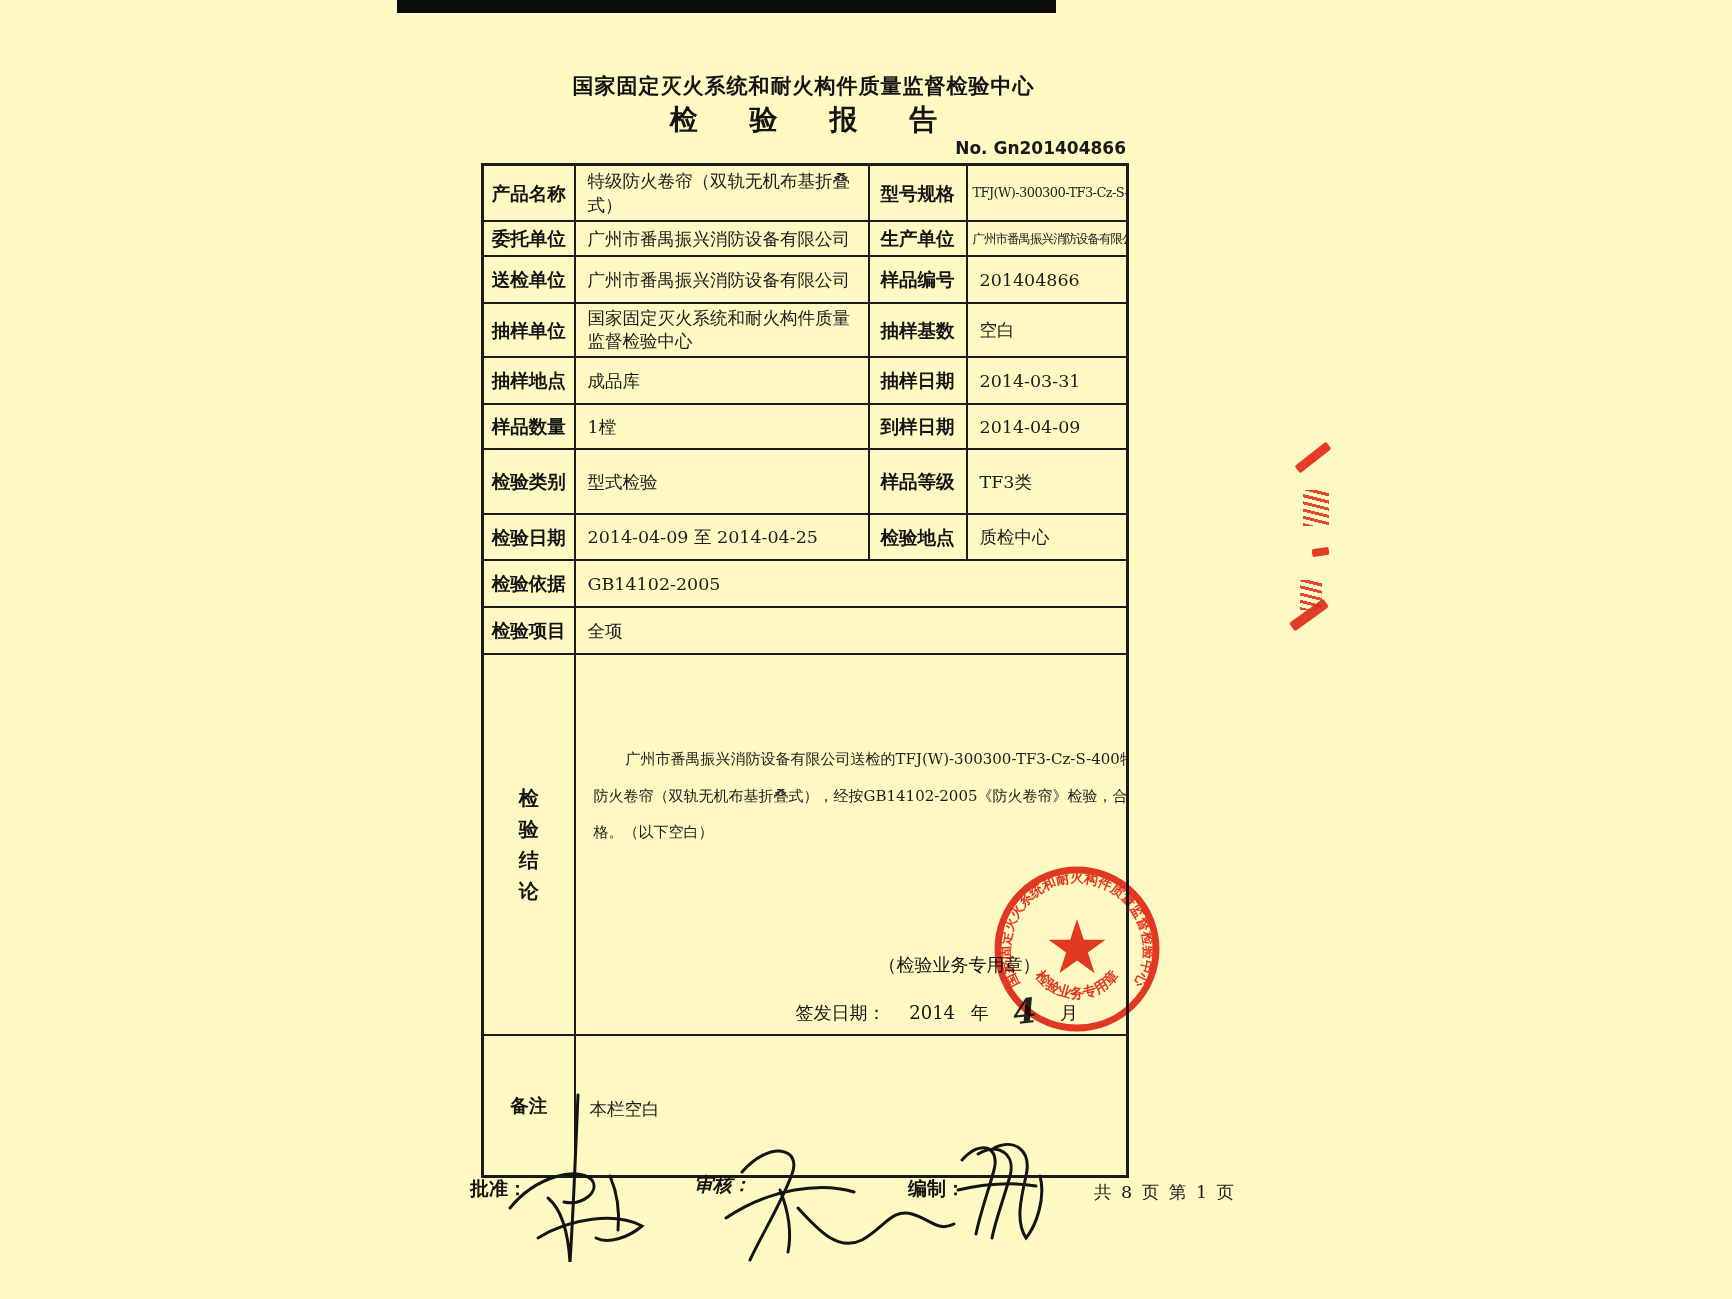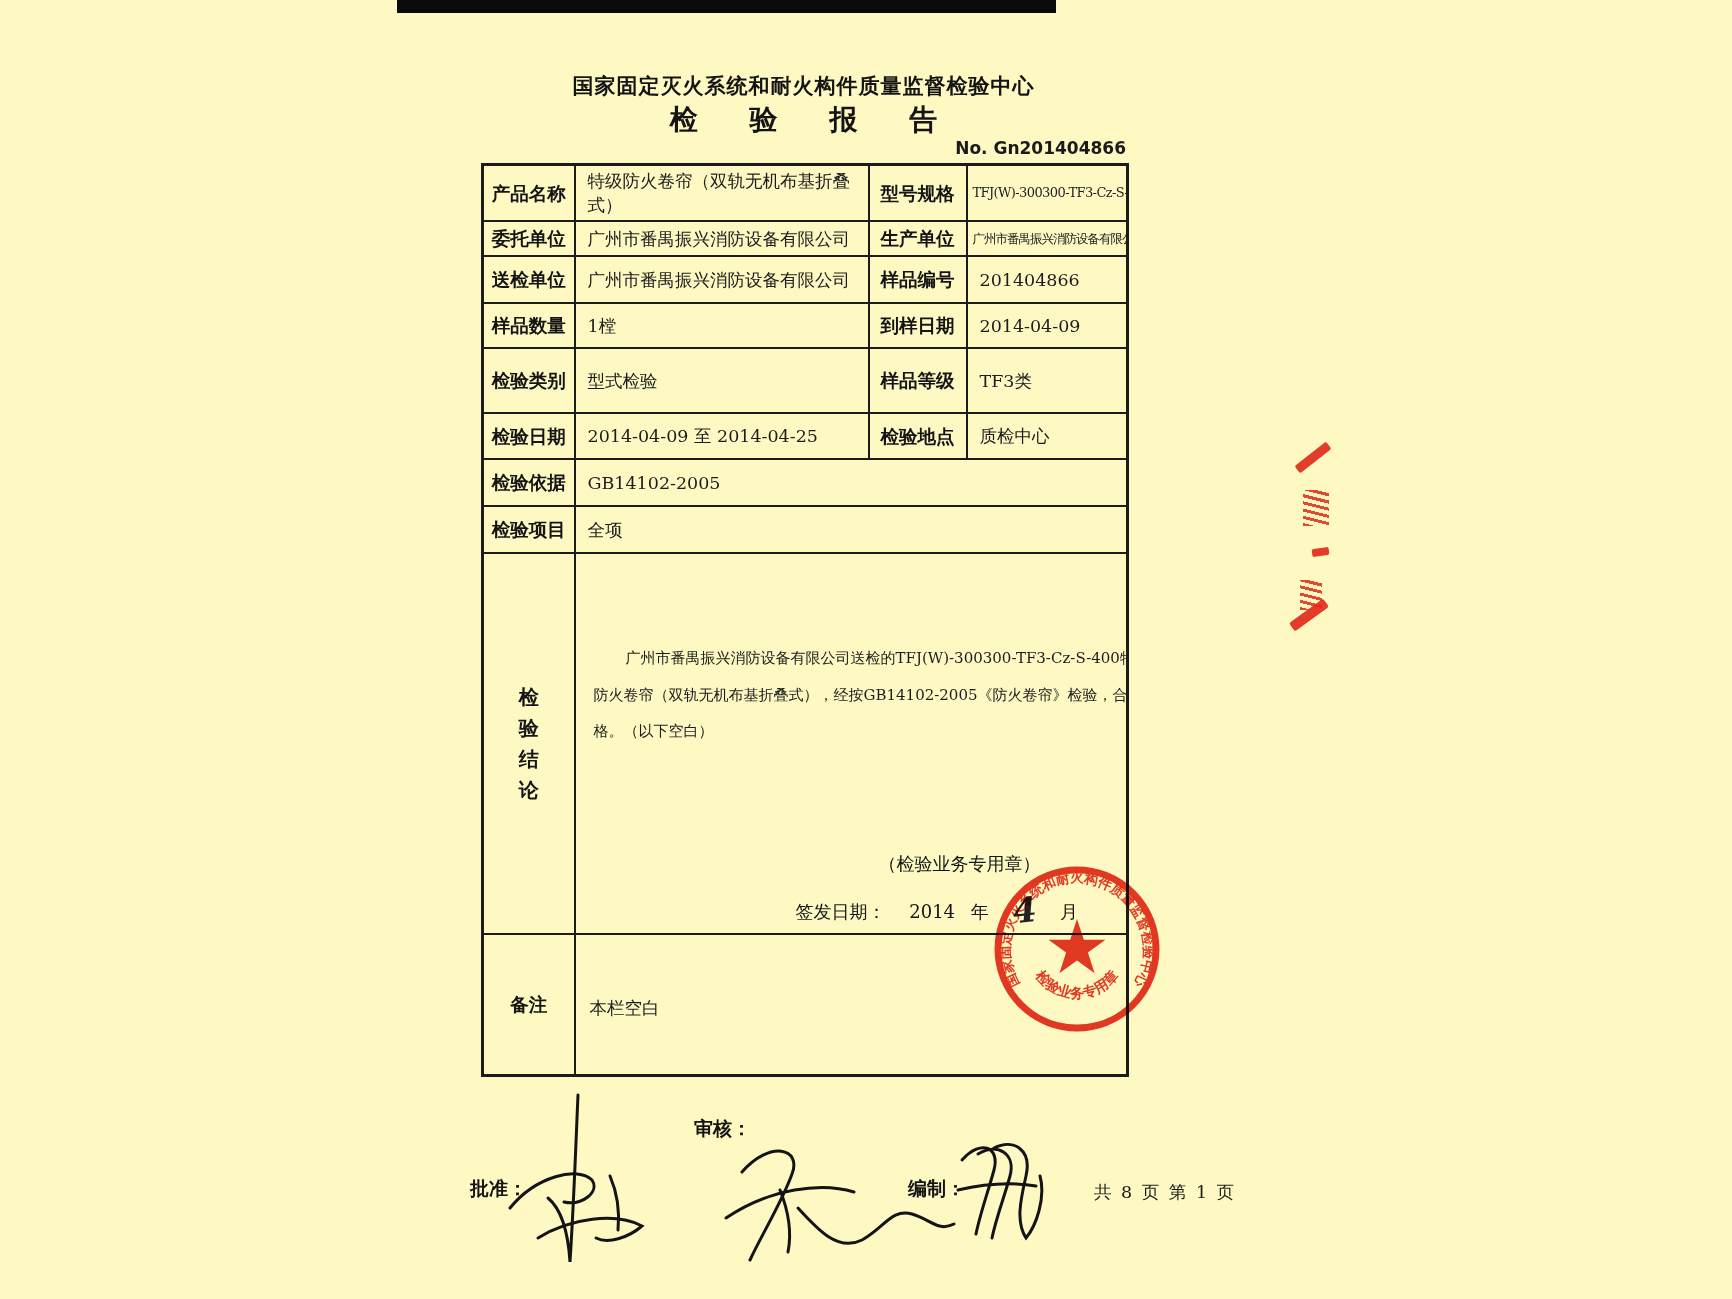--- a/index.html
+++ b/index.html
@@ -75,20 +75,32 @@
       <td class="lab">委托单位</td>
       <td class="val">广州市番禺振兴消防设备有限公司</td>
       <td class="lab">生产单位</td>
       <td class="val tight">广州市番禺振兴消防设备有限公司</td>
     </tr>
     <tr style="height:47px">
       <td class="lab">送检单位</td>
       <td class="val">广州市番禺振兴消防设备有限公司</td>
       <td class="lab">样品编号</td>
       <td class="val">201404866</td>
+    </tr>
+    <tr style="height:47px">
+      <td class="lab">抽样单位</td>
+      <td class="val" style="line-height:23px">国家固定灭火系统和耐火构件质量监督检验中心</td>
+      <td class="lab">抽样基数</td>
+      <td class="val">空白</td>
+    </tr>
+    <tr style="height:47px">
+      <td class="lab">抽样地点</td>
+      <td class="val">成品库</td>
+      <td class="lab">抽样日期</td>
+      <td class="val">2014-03-31</td>
     </tr>
     <tr style="height:45px">
       <td class="lab">样品数量</td>
       <td class="val">1樘</td>
       <td class="lab">到样日期</td>
       <td class="val">2014-04-09</td>
     </tr>
     <tr style="height:65px">
       <td class="lab">检验类别</td>
       <td class="val">型式检验</td>
@@ -153,21 +165,21 @@
     </text>
   </svg>
 
   <div class="abs redmark" style="left:1293px;top:453px;width:40px;height:9px;transform:rotate(-38deg);"></div>
   <div class="abs redscribble" style="left:1303px;top:490px;width:26px;height:36px;"></div>
   <div class="abs redmark" style="left:1312px;top:548px;width:17px;height:8px;transform:rotate(-8deg);"></div>
   <div class="abs redscribble" style="left:1300px;top:580px;width:22px;height:30px;"></div>
   <div class="abs redmark" style="left:1288px;top:610px;width:42px;height:10px;transform:rotate(-36deg);"></div>
 
   <div class="abs foot-label" style="left:470px;top:1176px;">批准：</div>
-  <div class="abs foot-label" style="left:694px;top:1116px;">审核：</div>
+  <div class="abs foot-label" style="left:694px;top:1172px;font-style:italic;">审核：</div>
   <div class="abs foot-label" style="left:908px;top:1176px;">编制：</div>
   <div class="abs page-info">共 8 页  第 1 页</div>
 
   <svg class="abs sigs" viewBox="0 0 690 219">
     <g fill="none" stroke="#141414" stroke-width="3" stroke-linecap="round">
       <path d="M138 15 C136 60 134 120 130 182 C128 150 120 128 108 118"></path>
       <path d="M70 128 C96 96 138 86 152 100 C160 112 142 126 124 122"></path>
       <path d="M98 158 C130 138 176 132 202 146 C188 158 168 164 156 158"></path>
       <path d="M170 96 C176 110 180 130 178 150"></path>
     </g>

